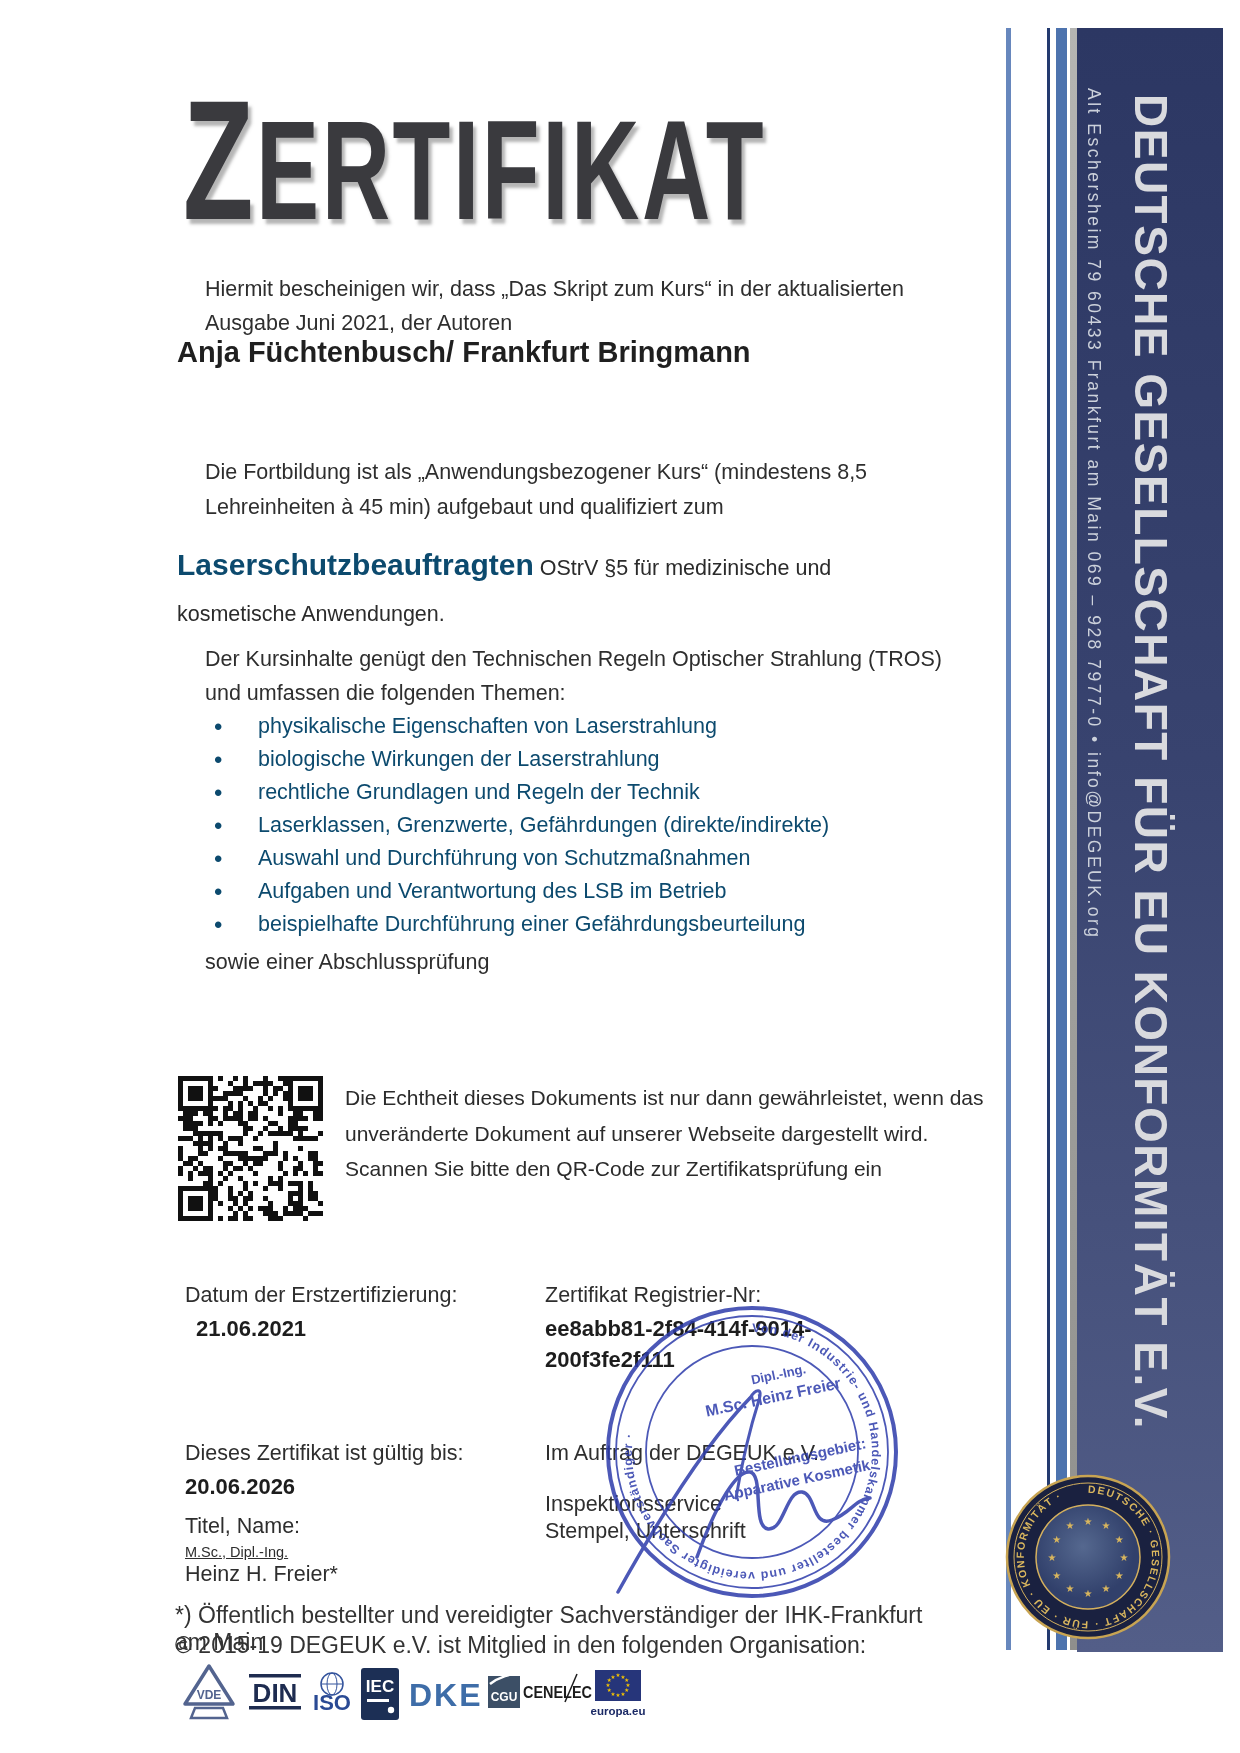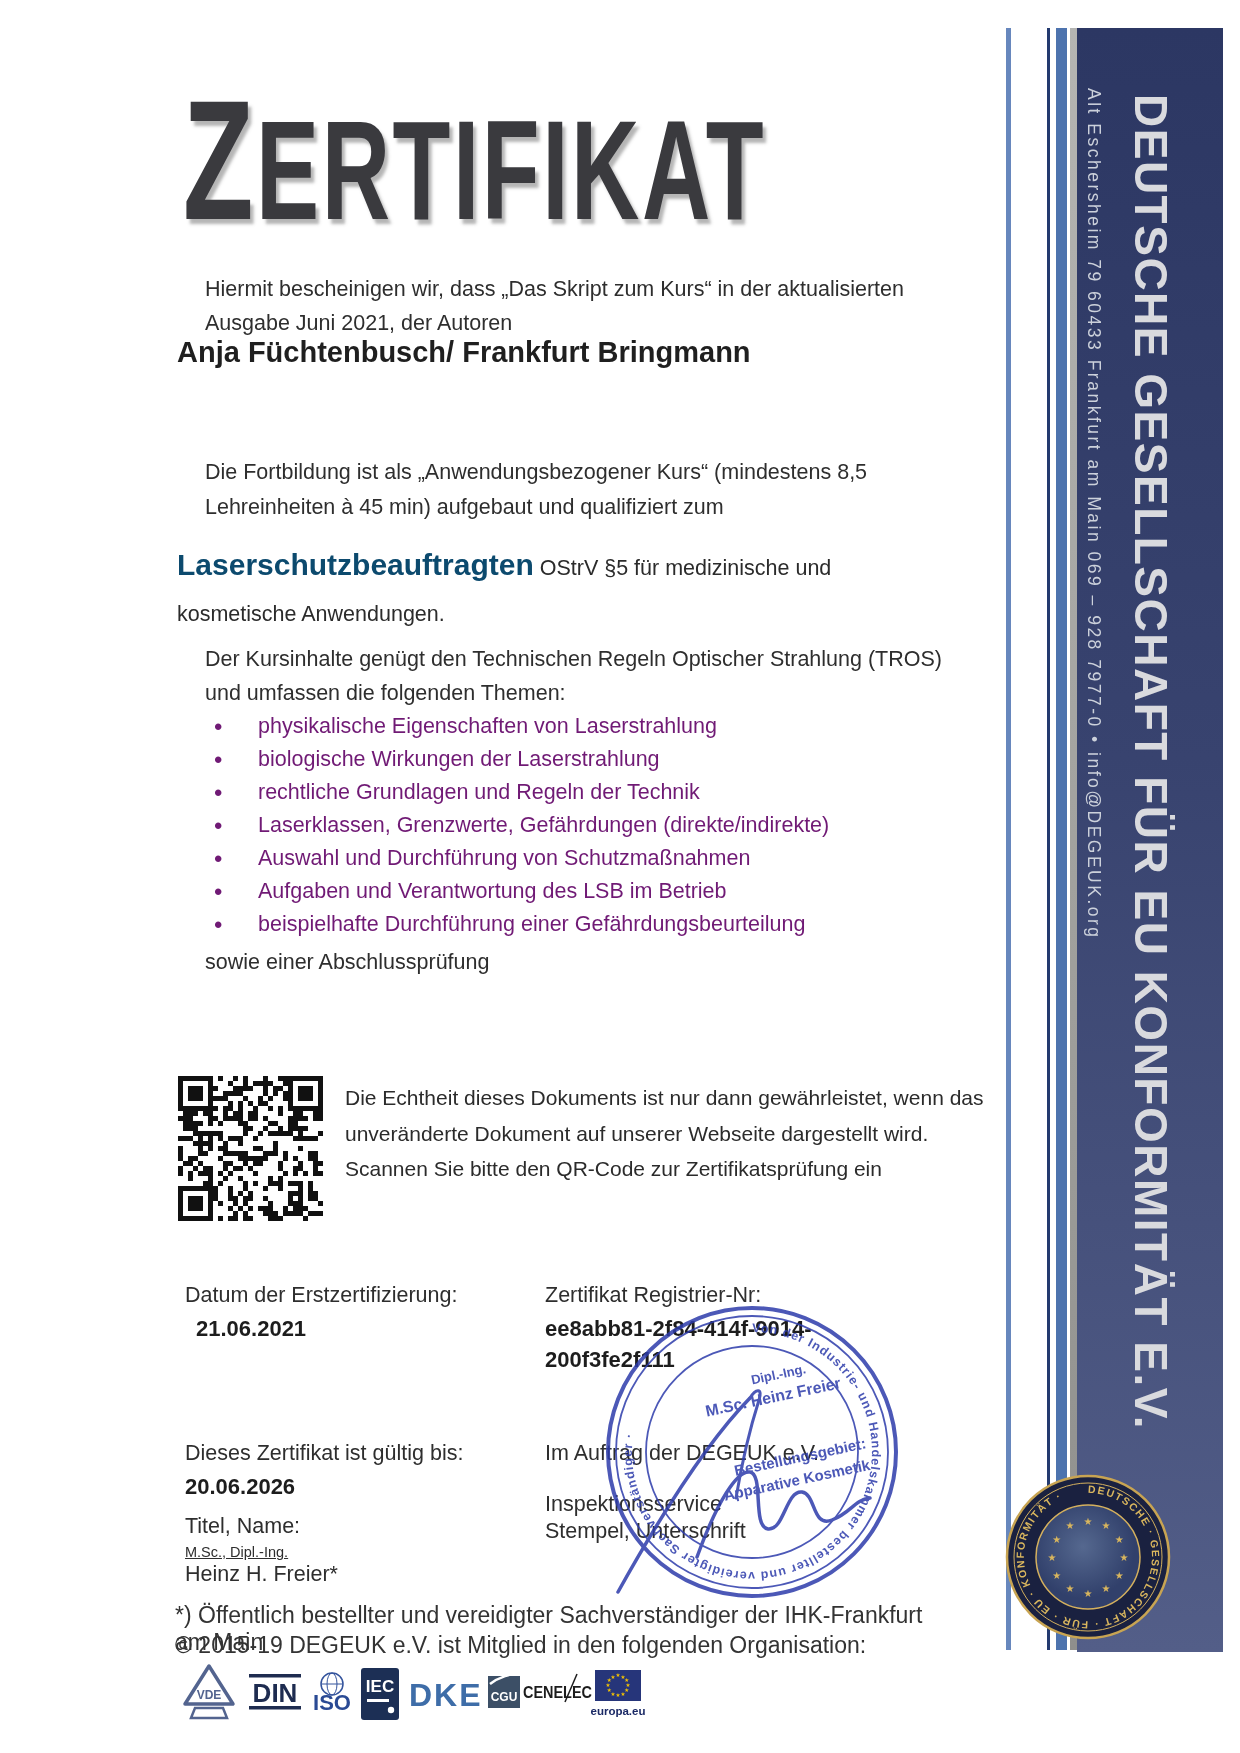--- a/index.html
+++ b/index.html
@@ -15,21 +15,21 @@
   .title .tr{font-size:110px;line-height:1;}
 
   
   .p{font-size:21.5px;line-height:34px;color:#2e2e2e;margin-left:28px;}
   .authors{left:177px;top:336px;font-size:29px;font-weight:700;color:#1f1f1f;}
   .role-line{left:177px;top:543px;width:745px;line-height:44px;}
   .role-bold{font-size:30px;font-weight:700;color:#0c4a6e;}
   .role-rest{font-size:21.5px;}
 
   ul.bullets{left:214px;top:710px;width:700px;margin:0;padding:0;list-style:none;}
-  ul.bullets li{position:relative;padding-left:44px;font-size:21.5px;line-height:33px;color:#701a75;}
+  ul.bullets li{position:relative;padding-left:44px;font-size:21.5px;line-height:33px;color:#0c4a6e;}
   ul.bullets li::before{content:"•";position:absolute;left:0;top:0;font-size:24px;}
 
   
   .qr-box{left:178px;top:1076px;width:145px;height:145px;}
   .qr-text{left:345px;top:1080px;width:640px;font-size:21px;line-height:35.5px;}
 
   
   .lbl{font-size:21.5px;color:#2e2e2e;}
   .val{font-size:22px;font-weight:700;color:#1d1d1d;}
   .small-deg{font-size:14.5px;color:#2e2e2e;text-decoration:underline;}

